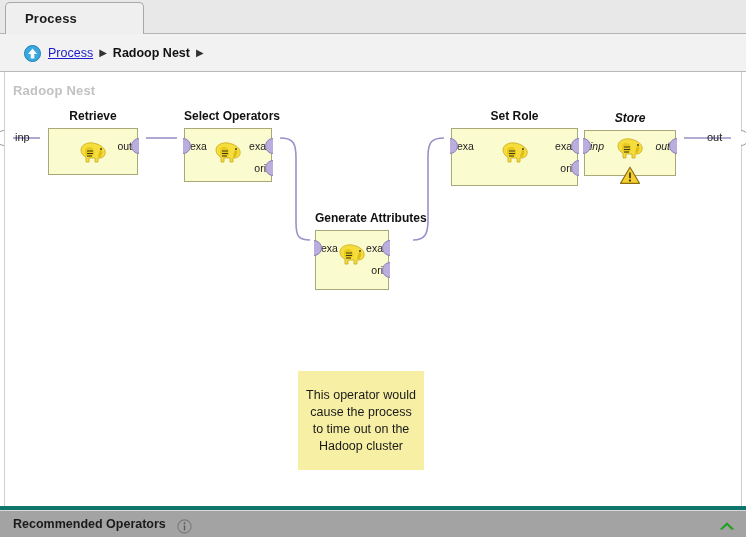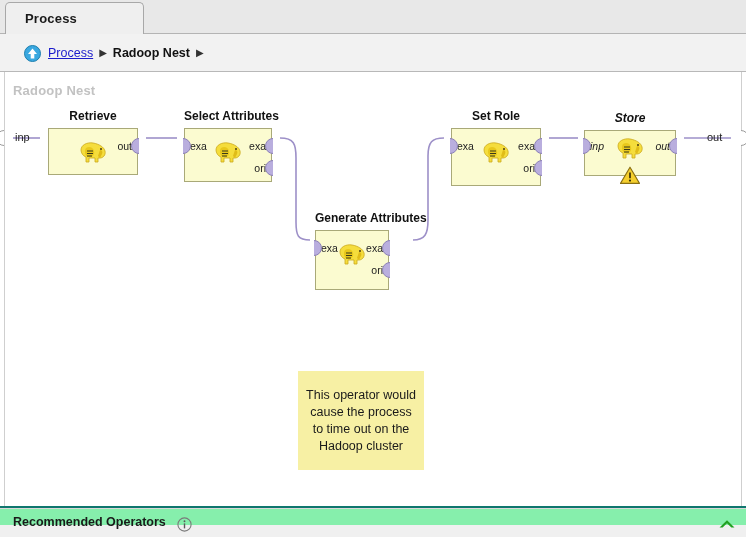--- a/index.html
+++ b/index.html
@@ -265,23 +265,23 @@
     text-align: center;
     line-height: 17px;
   }
 
   
   .bottombar {
     position: absolute;
     left: 0;
     top: 506px;
     width: 746px;
-    height: 19px;
-    background: #86efac;
-    border-top: 2px solid #0f766e;
+    height: 31px;
+    background: #a3a3a3;
+    border-top: 4px solid #0f766e;
     box-sizing: border-box;
   }
   .bottom-label {
     position: absolute;
     left: 13px;
     top: 7px;
     font-size: 12.5px;
     font-weight: bold;
     color: #1a1a1a;
   }
@@ -423,21 +423,21 @@
         <path d="M10 10 C13 8, 17 9, 18 13 C19 17, 16 20, 12 19 C9 18, 8 13, 10 10 Z" fill="#e8c81c"></path>
         <path d="M24 12 C26 12, 27 14, 26 16 L24 20 L22 18 Z" fill="#e0bc18"></path>
         <path d="M11 13 L17 13 M11 15.5 L17 15.5 M11 18 L16 18" stroke="#3a3a1a" stroke-width="1.1"></path>
         <circle cx="25" cy="11" r="1" fill="#4a3a10"></circle>
       </svg>
       <span class="port-label" style="right:6px; top:12px;">out</span>
       <div class="port-nub right" style="top:10px;"></div>
     </div>
 
     <div class="op" style="left:184px; top:56px; width:88px; height:54px;">
-      <div class="op-name">Select Attributes</div>
+      <div class="op-name">Select Operators</div>
       <div class="op-box"></div>
       <svg class="op-icon" viewBox="0 0 34 28">
         <path d="M5 12 C5 7, 11 4, 17 5 C23 6, 28 9, 29 13 C30 17, 27 20, 24 20 L22 20 L22 24 L19 24 L19 20 L13 20 L13 24 L10 24 L10 19 C7 18, 5 15, 5 12 Z" fill="#f5dd3c" stroke="#caa81d" stroke-width="0.8"></path>
         <path d="M10 10 C13 8, 17 9, 18 13 C19 17, 16 20, 12 19 C9 18, 8 13, 10 10 Z" fill="#e8c81c"></path>
         <path d="M24 12 C26 12, 27 14, 26 16 L24 20 L22 18 Z" fill="#e0bc18"></path>
         <path d="M11 13 L17 13 M11 15.5 L17 15.5 M11 18 L16 18" stroke="#3a3a1a" stroke-width="1.1"></path>
         <circle cx="25" cy="11" r="1" fill="#4a3a10"></circle>
       </svg>
       <span class="port-label" style="left:6px; top:12px;">exa</span>
       <div class="port-nub left" style="top:10px;"></div>
@@ -458,21 +458,21 @@
         <circle cx="25" cy="11" r="1" fill="#4a3a10"></circle>
       </svg>
       <span class="port-label" style="left:6px; top:12px;">exa</span>
       <div class="port-nub left" style="top:10px;"></div>
       <span class="port-label" style="right:6px; top:12px;">exa</span>
       <div class="port-nub right" style="top:10px;"></div>
       <span class="port-label" style="right:6px; top:34px;">ori</span>
       <div class="port-nub right" style="top:32px;"></div>
     </div>
 
-    <div class="op" style="left:451px; top:56px; width:90px; height:58px;">
+    <div class="op" style="left:451px; top:56px; width:90px; height:58px;padding-left:37px;">
       <div class="op-name">Set Role</div>
       <div class="op-box"></div>
       <svg class="op-icon" viewBox="0 0 34 28">
         <path d="M5 12 C5 7, 11 4, 17 5 C23 6, 28 9, 29 13 C30 17, 27 20, 24 20 L22 20 L22 24 L19 24 L19 20 L13 20 L13 24 L10 24 L10 19 C7 18, 5 15, 5 12 Z" fill="#f5dd3c" stroke="#caa81d" stroke-width="0.8"></path>
         <path d="M10 10 C13 8, 17 9, 18 13 C19 17, 16 20, 12 19 C9 18, 8 13, 10 10 Z" fill="#e8c81c"></path>
         <path d="M24 12 C26 12, 27 14, 26 16 L24 20 L22 18 Z" fill="#e0bc18"></path>
         <path d="M11 13 L17 13 M11 15.5 L17 15.5 M11 18 L16 18" stroke="#3a3a1a" stroke-width="1.1"></path>
         <circle cx="25" cy="11" r="1" fill="#4a3a10"></circle>
       </svg>
       <span class="port-label" style="left:6px; top:12px;">exa</span>

